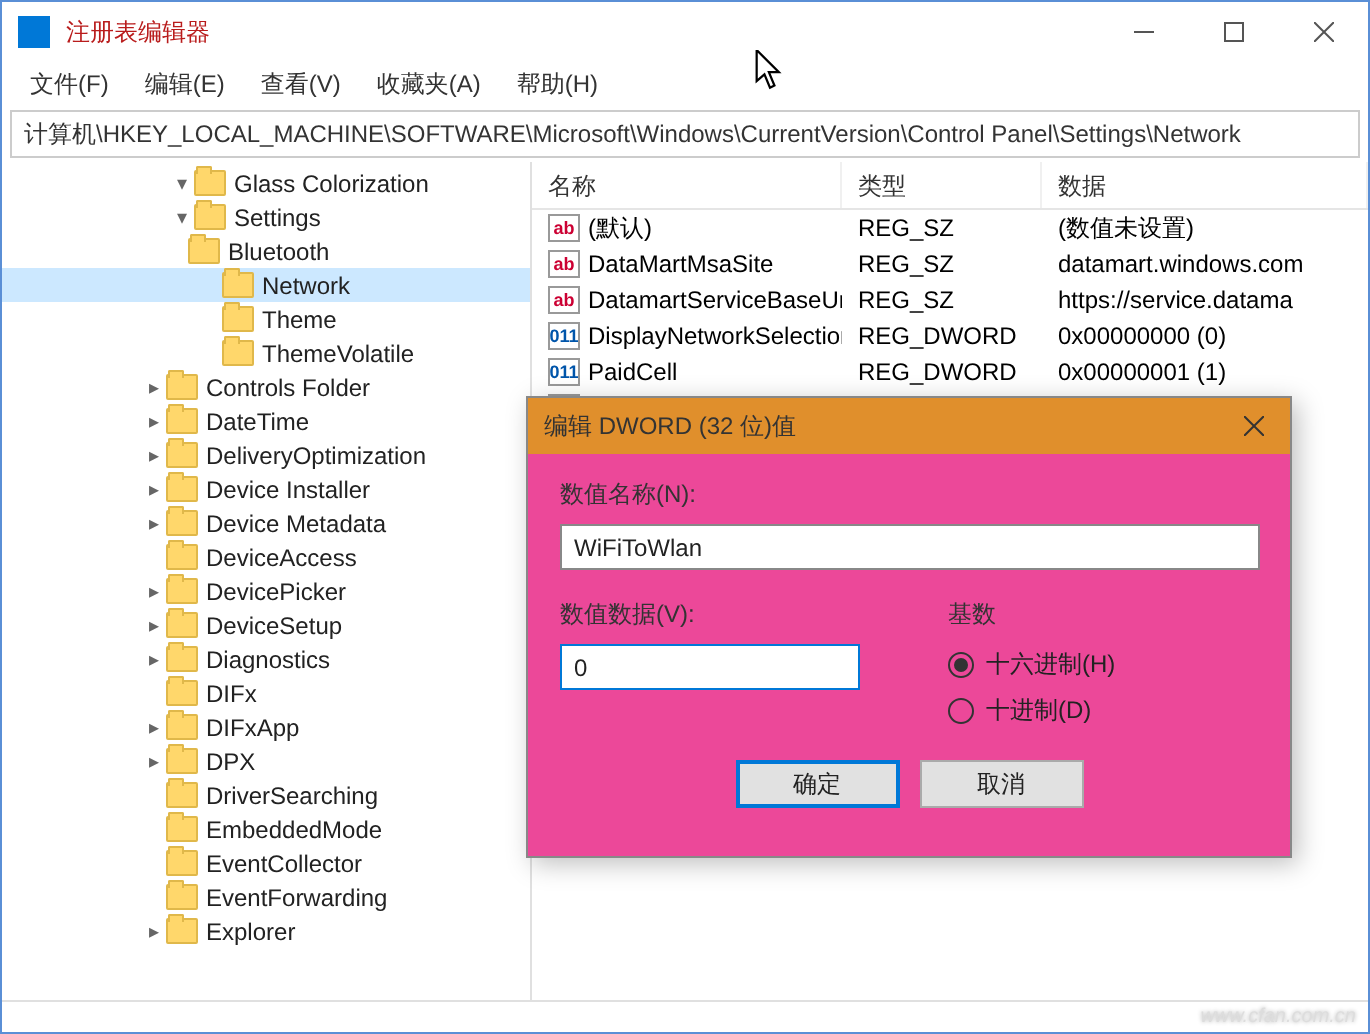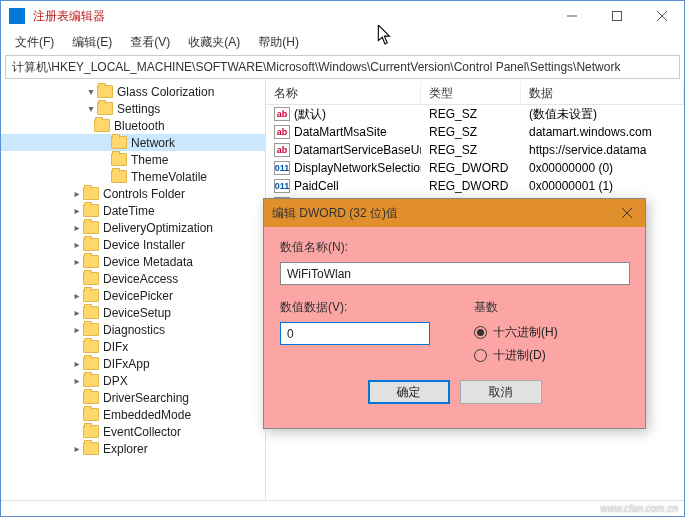--- a/index.html
+++ b/index.html
@@ -33,21 +33,21 @@
 .val-icon { width: 16px; height: 14px; margin-right: 4px; display: inline-flex; align-items: center; justify-content: center; font-size: 9px; font-weight: bold; border: 1px solid #999; background: #fff; color: #c03; flex-shrink: 0; }
 .val-icon.bin { color: #05a; }
 .cell-name { width: 155px; display: flex; align-items: center; }
 .cell-type { width: 100px; }
 .cell-data { flex: 1; }
 .statusbar { height: 16px; border-top: 1px solid #e0e0e0; }
 .cursor { position: absolute; left: 376px; top: 24px; pointer-events: none; }
 .cursor svg { width: 16px; height: 20px; }
 
 
-.dialog { position: absolute; left: 262px; top: 197px; width: 383px; height: 231px; background: #fca5a5; border: 1px solid #888; box-shadow: 3px 3px 12px rgba(0,0,0,.25); }
+.dialog { position: absolute; left: 262px; top: 197px; width: 383px; height: 231px; background: #ec4899; border: 1px solid #888; box-shadow: 3px 3px 12px rgba(0,0,0,.25); }
 .dlg-title { height: 28px; background: #e08f2c; color: #333; display: flex; align-items: center; padding: 0 8px; }
 .dlg-title .t { flex: 1; }
 .dlg-close { width: 20px; height: 20px; display: flex; align-items: center; justify-content: center; }
 .dlg-body { padding: 12px 16px 10px; }
 .dlg-label { color: #333; margin-bottom: 6px; }
 .dlg-input { width: 350px; height: 23px; border: 1px solid #888; background: #fff; padding: 2px 6px; color: #222; }
 .dlg-row2 { display: flex; margin-top: 14px; gap: 24px; }
 .dlg-left { flex: 0 0 170px; }
 .dlg-input-small { width: 150px; height: 23px; border: 1px solid #0078d7; background: #fff; padding: 2px 6px; color: #222; }
 .fieldset-label { color: #333; margin-bottom: 8px; }
@@ -197,20 +197,25 @@
         <span class="expander"></span>
         <span class="folder"></span>
         <span class="tree-label">EmbeddedMode</span>
       </div>
       <div class="tree-item" style="padding-left: 70px;">
         <span class="expander"></span>
         <span class="folder"></span>
         <span class="tree-label">EventCollector</span>
       </div>
       <div class="tree-item" style="padding-left: 70px;">
+        <span class="expander"></span>
+        <span class="folder"></span>
+        <span class="tree-label">EventForwarding</span>
+      </div>
+      <div class="tree-item" style="padding-left: 70px;">
         <span class="expander">▸</span>
         <span class="folder"></span>
         <span class="tree-label">Explorer</span>
       </div>
     </div>
   <div class="list">
     <div class="list-header">
       <div class="col col-name">名称</div>
       <div class="col col-type">类型</div>
       <div class="col col-data">数据</div>

